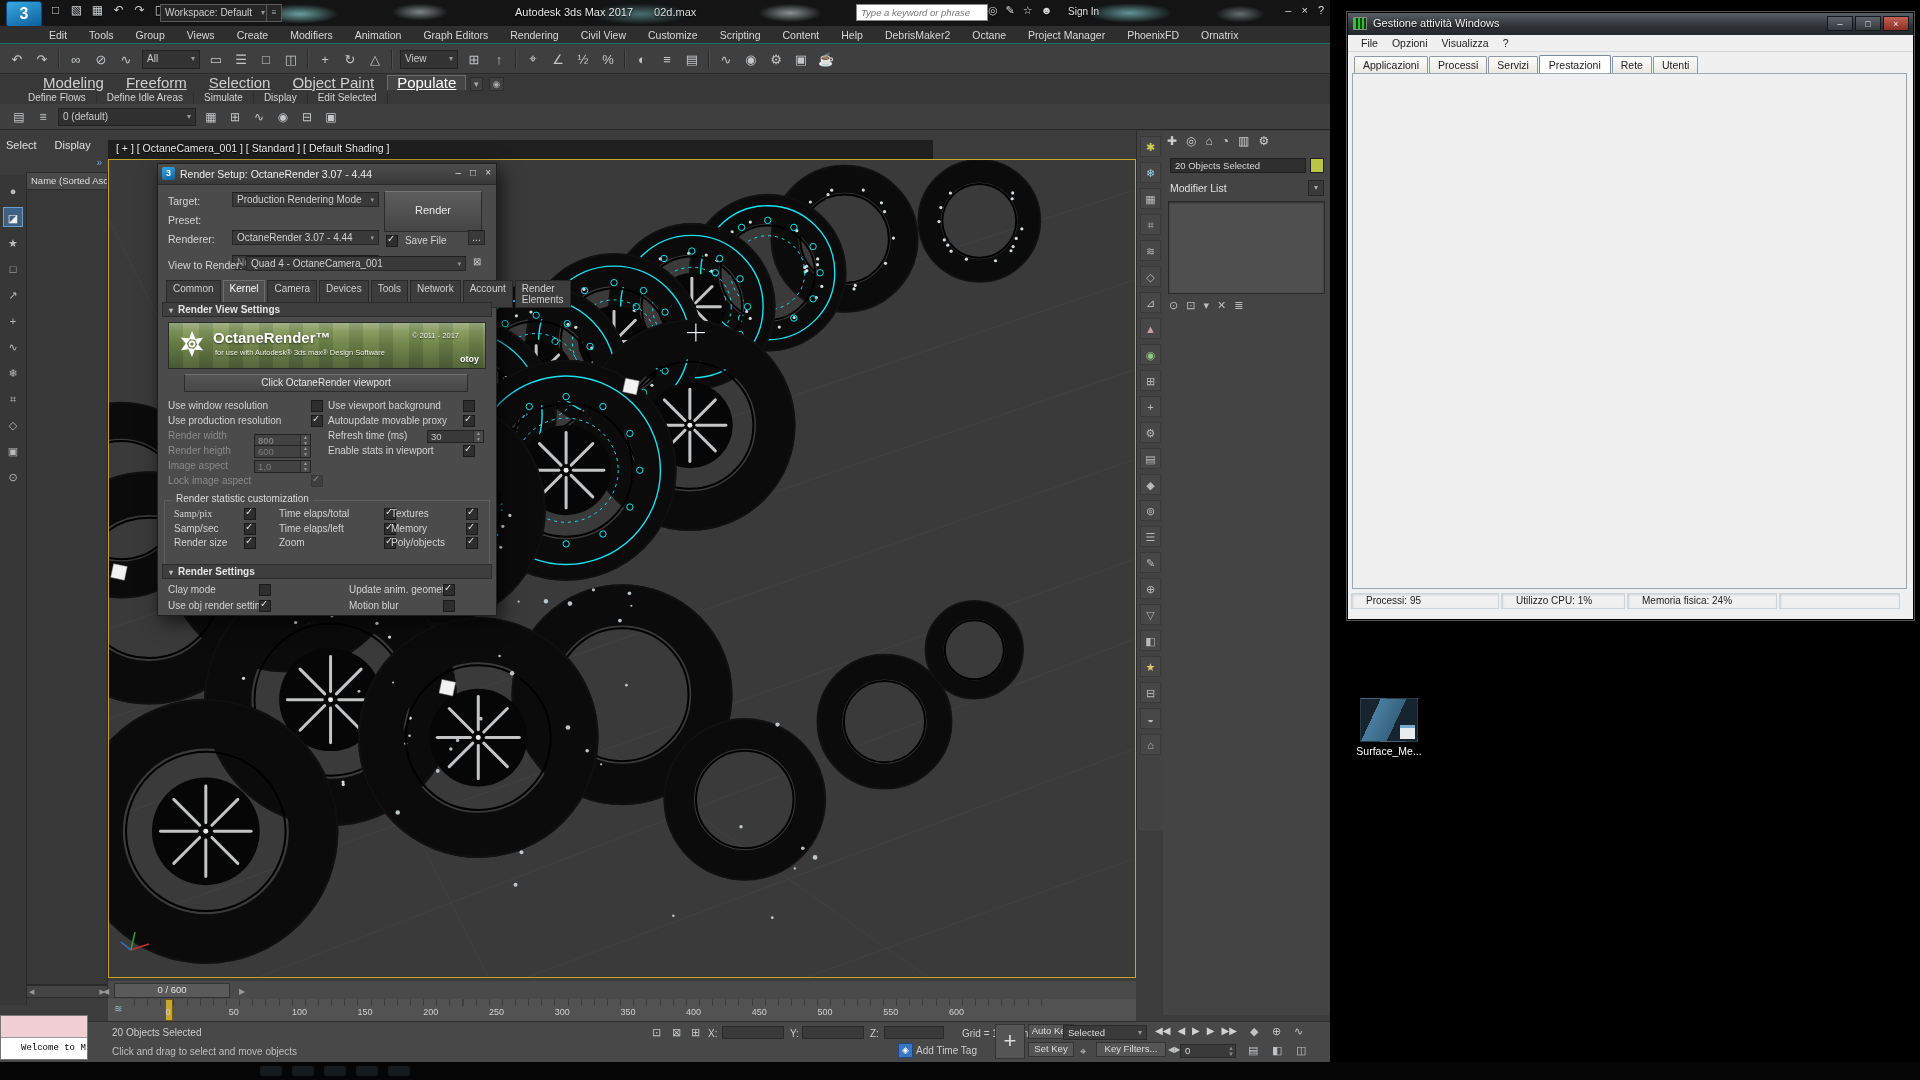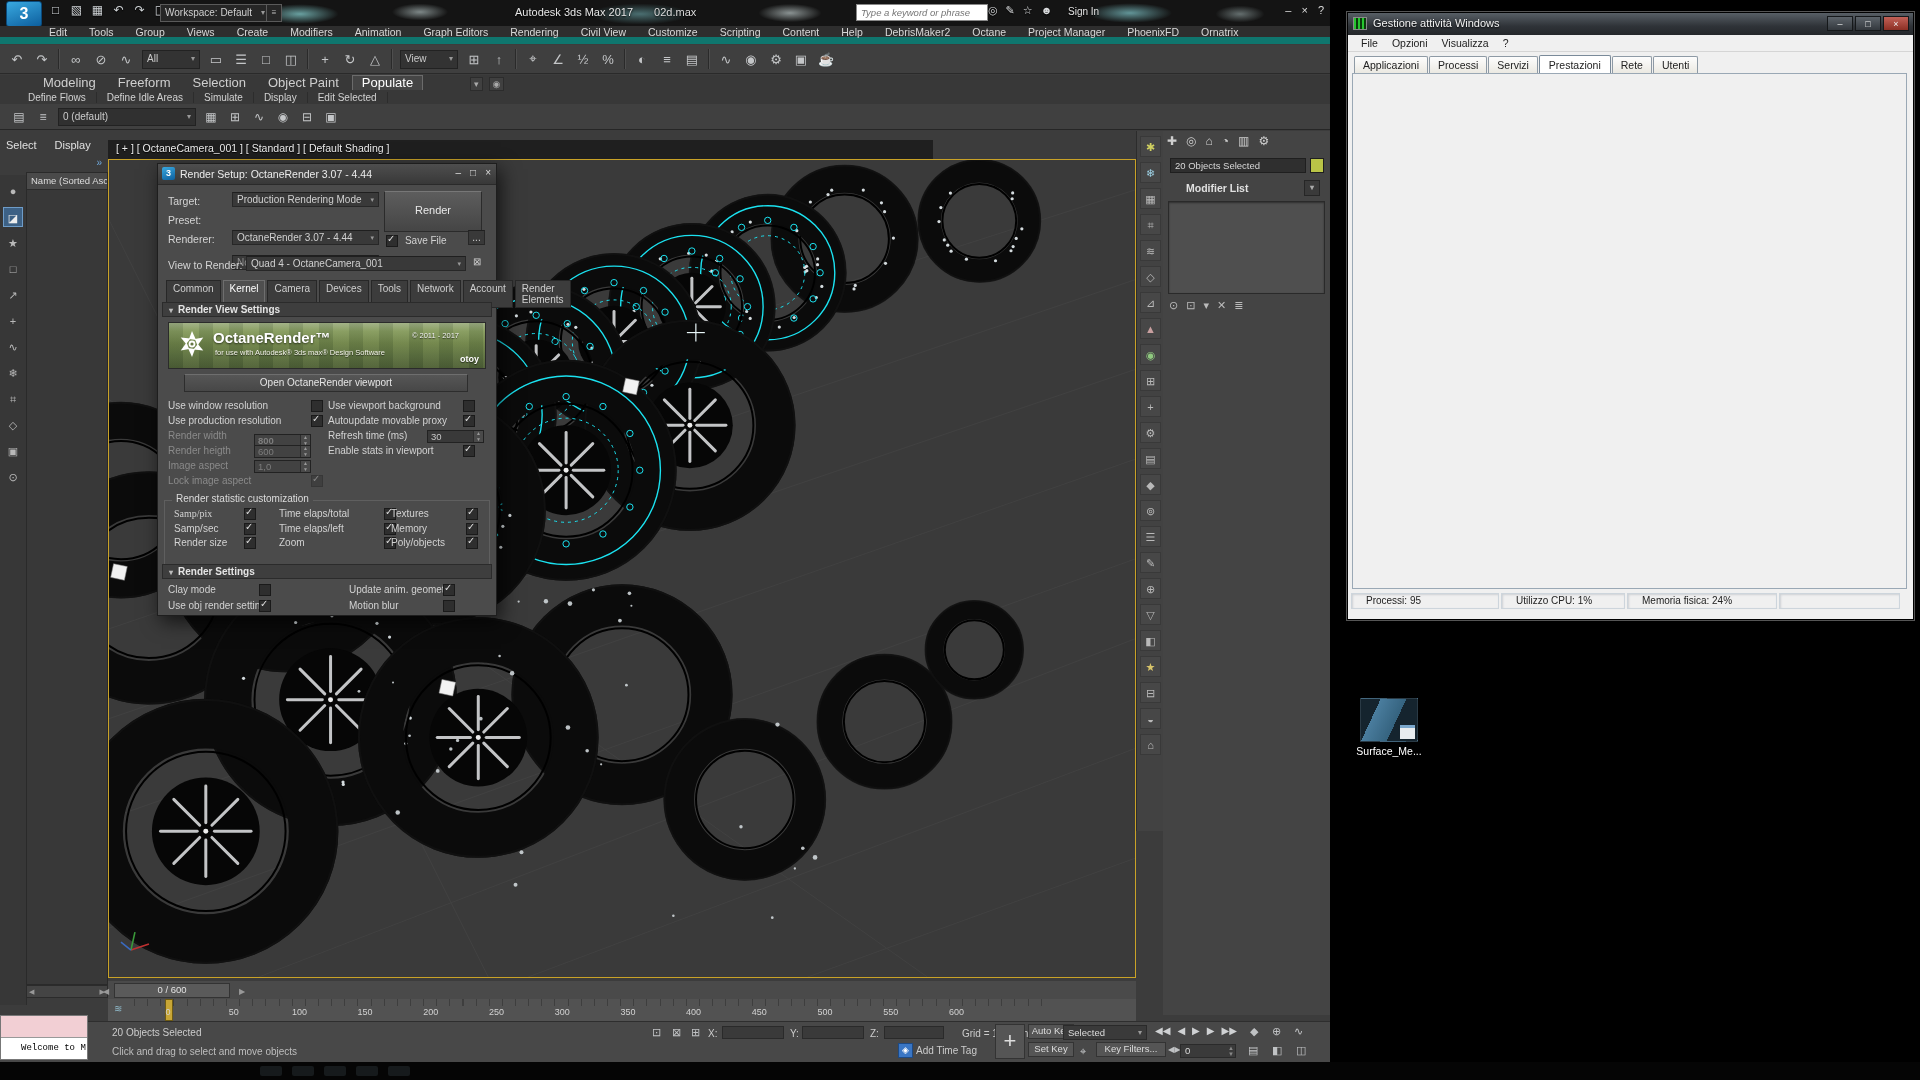--- a/index.html
+++ b/index.html
@@ -27,33 +27,33 @@
     color:#bbb;font-size:8px;text-align:center;line-height:15px;}
   #title-center{position:absolute;left:515px;top:6px;font-size:11px;color:#e6e6e6;text-shadow:0 1px 2px #000;}
   #title-center .doc{margin-left:18px;color:#dcdcdc;}
   #search-box{position:absolute;left:856px;top:4px;width:122px;height:15px;background:#fff;border:1px solid #888;
     font-size:9.5px;font-style:italic;color:#666;padding:0 4px;font-family:"Liberation Sans",sans-serif;}
   #title-icons{position:absolute;left:988px;top:4px;display:flex;gap:8px;}
   #title-icons span{font-size:11px;color:#d9dbdd;text-shadow:0 1px 1px #000;}
   #signin{position:absolute;left:1068px;top:6px;font-size:10px;color:#e2e2e2;text-shadow:0 1px 1px #000;}
   #win-btns{position:absolute;right:6px;top:4px;display:flex;gap:10px;}
   #win-btns span{font-size:11px;color:#ddd;}
-  #menubar{position:absolute;left:0;top:26px;width:1330px;height:18px;background:#2e2e2e;border-bottom:7px solid #0f766e;
+  #menubar{position:absolute;left:0;top:26px;width:1330px;height:18px;background:#2e2e2e;border-bottom:1px solid #0f766e;
     display:flex;align-items:center;padding-left:38px;gap:0;box-sizing:border-box;}
   .menu-item{font-size:10.5px;color:#d8d8d8;padding:0 11px;}
   #main-toolbar{position:absolute;left:0;top:45px;width:1330px;height:29px;background:#3f3f3f;border-bottom:1px solid #2a2a2a;
     display:flex;align-items:center;padding-left:8px;gap:7px;box-sizing:border-box;}
   .tb-icon{font-size:13px;color:#c4c6c8;width:18px;text-align:center;}
   .tb-sep{width:1px;height:20px;background:#2a2a2a;border-right:1px solid #4e4e4e;display:inline-block;}
   .tb-dd{display:inline-flex;height:17px;background:#333;border:1px solid #222;color:#ccc;font-size:10px;
     line-height:16px;padding:0 4px;gap:6px;min-width:48px;justify-content:space-between;}
   .dd-arr{font-size:8px;color:#999;}
   #ribbon{position:absolute;left:0;top:75px;width:1330px;height:29px;background:#383838;}
   #ribbon-tabs{position:absolute;left:34px;top:0;height:15px;display:flex;gap:4px;align-items:center;}
-  .rib-tab{font-size:13px;color:#cfcfcf;padding:0 9px;line-height:14px;}
+  .rib-tab{font-size:15px;color:#cfcfcf;padding:0 9px;line-height:14px;text-decoration:underline;}
   .rib-tab.active{background:#454545;border:1px solid #6b6b6b;border-bottom:none;color:#fff;}
   #ribbon-btns{position:absolute;left:18px;top:15px;height:14px;display:flex;align-items:center;}
   .rib-btn{font-size:10px;color:#d2d2d2;padding:0 10px;border-right:1px solid #2c2c2c;}
   #ribbon-extra{position:absolute;left:470px;top:2px;display:flex;gap:6px;}
   #ribbon-extra span{font-size:9px;color:#aaa;border:1px solid #2c2c2c;background:#404040;padding:0 3px;line-height:12px;}
   #layerbar{position:absolute;left:0;top:104px;width:1330px;height:26px;background:#404040;border-bottom:1px solid #262626;
     display:flex;align-items:center;gap:6px;padding-left:10px;box-sizing:border-box;}
   #layerbar .tb-icon{font-size:12px;}
   #layer-dd{display:inline-flex;width:128px;height:16px;background:#303030;border:1px solid #222;color:#ccc;
     font-size:10px;line-height:15px;padding:0 4px;justify-content:space-between;}
@@ -79,22 +79,22 @@
   #right-strip{position:absolute;left:1136px;top:131px;width:27px;height:700px;background:#424242;border-left:1px solid #2c2c2c;}
   .rs-ico{display:block;width:21px;height:21px;margin:5px auto 0 auto;font-size:11px;color:#b9b9b9;text-align:center;line-height:20px;
     background:#474747;border:1px solid #393939;box-sizing:border-box;}
   
   #cmdpanel{position:absolute;left:1163px;top:131px;width:167px;height:884px;background:#444;}
   #cp-tabs{position:absolute;left:4px;top:3px;display:flex;gap:9px;}
   #cp-tabs span{font-size:12px;color:#cfcfcf;}
   #cp-objfield{position:absolute;left:7px;top:27px;width:136px;height:15px;background:#2f2f2f;border:1px solid #1f1f1f;
     font-size:9.5px;color:#d8d8d8;line-height:14px;padding-left:4px;box-sizing:border-box;white-space:nowrap;overflow:hidden;}
   #cp-swatch{position:absolute;left:147px;top:27px;width:14px;height:15px;background:#bac447;border:1px solid #1f1f1f;box-sizing:border-box;}
-  #cp-modrow{position:absolute;left:23px;top:49px;width:134px;height:16px;display:flex;justify-content:space-between;
-    font-size:10.5px;color:#e0e0e0;line-height:16px;font-weight:bold;}
+  #cp-modrow{position:absolute;left:7px;top:49px;width:154px;height:16px;display:flex;justify-content:space-between;
+    font-size:10.5px;color:#e0e0e0;line-height:16px;}
   #cp-modarrow{width:14px;height:14px;background:#3a3a3a;border:1px solid #262626;color:#aaa;font-size:8px;text-align:center;line-height:13px;}
   #cp-stack{position:absolute;left:5px;top:70px;width:157px;height:93px;background:#4f4f4f;border:1px solid #2a2a2a;
     box-shadow:inset 0 1px 2px rgba(0,0,0,.4);box-sizing:border-box;}
   #cp-tools{position:absolute;left:6px;top:168px;display:flex;gap:8px;}
   #cp-tools span{font-size:11px;color:#bbb;}
   
   #timeslider{position:absolute;left:108px;top:981px;width:1028px;height:18px;background:#4a4a4a;border-bottom:1px solid #333;}
   #ts-box{position:absolute;left:6px;top:2px;width:114px;height:13px;background:#5a5a5a;border:1px solid #333;
     font-size:9.5px;color:#e2e2e2;text-align:center;line-height:12px;}
   #ts-l{position:absolute;left:-12px;top:2px;color:#999;font-size:8px;}
@@ -1015,21 +1015,21 @@
           <circle r="3.4" fill="#fff"></circle>
             <circle r="1.6" fill="#667744"></circle>
         </g>
       </svg>
       <span id="banner-brand">OctaneRender™</span>
       <span id="banner-tag">for use with Autodesk® 3ds max® Design Software</span>
       <span id="banner-copy">© 2011 - 2017</span>
       <span id="banner-otoy">otoy</span>
     </div>
 
-    <div id="dlg-openvp">Open OctaneRender viewport</div>
+    <div id="dlg-openvp">Click OctaneRender viewport</div>
 
     <div id="dlg-opts">
         <div class="opt-row" style="left: 10px; top: 236px; width: 160px;"><span>Use window resolution</span><span class="cb" style="position: absolute; left: 143px; top: 0px;"></span></div>
         <div class="opt-row" style="left: 10px; top: 251px; width: 160px;"><span>Use production resolution</span><span class="cb checked" style="position: absolute; left: 143px; top: 0px;"></span></div>
         <div class="opt-row disabled" style="left: 10px; top: 266px; width: 160px;"><span>Render width</span><span class="spinfield disabled" style="position: absolute; left: 86px; top: 4px; font-weight: bold;">
             <span>800</span>
             <span class="spincol">
               <i>▲</i>
               <i>▼</i>
             </span>

